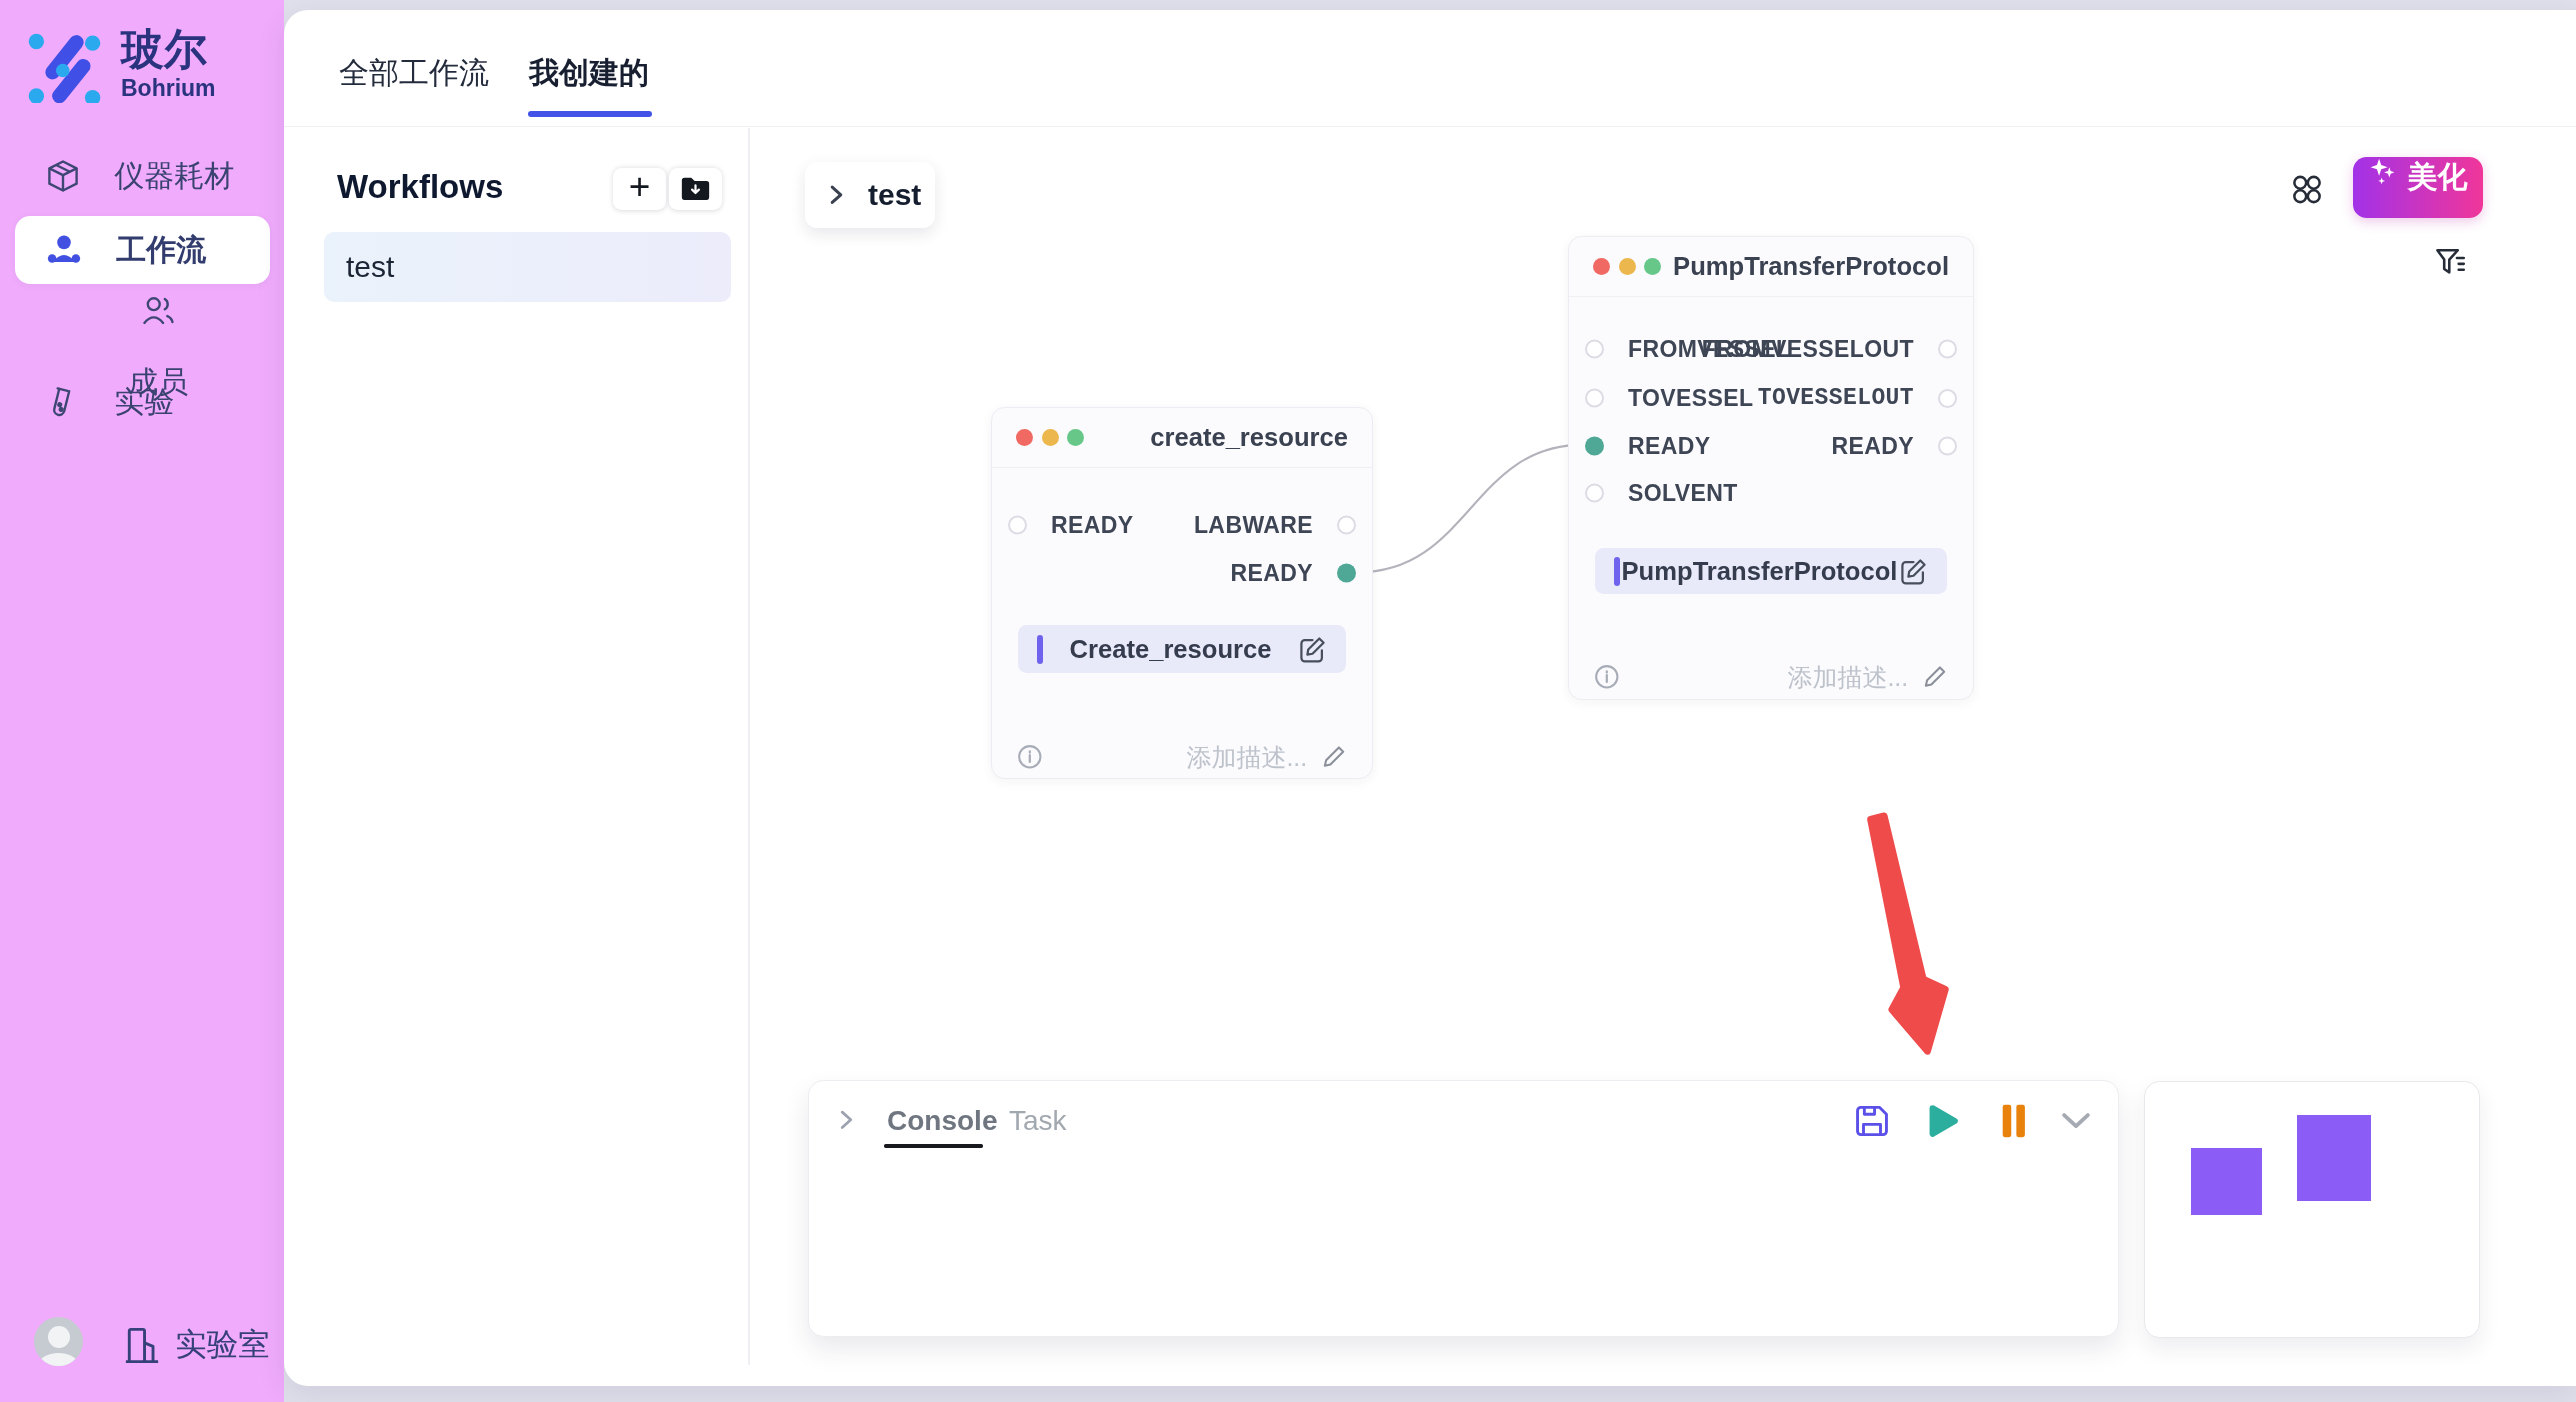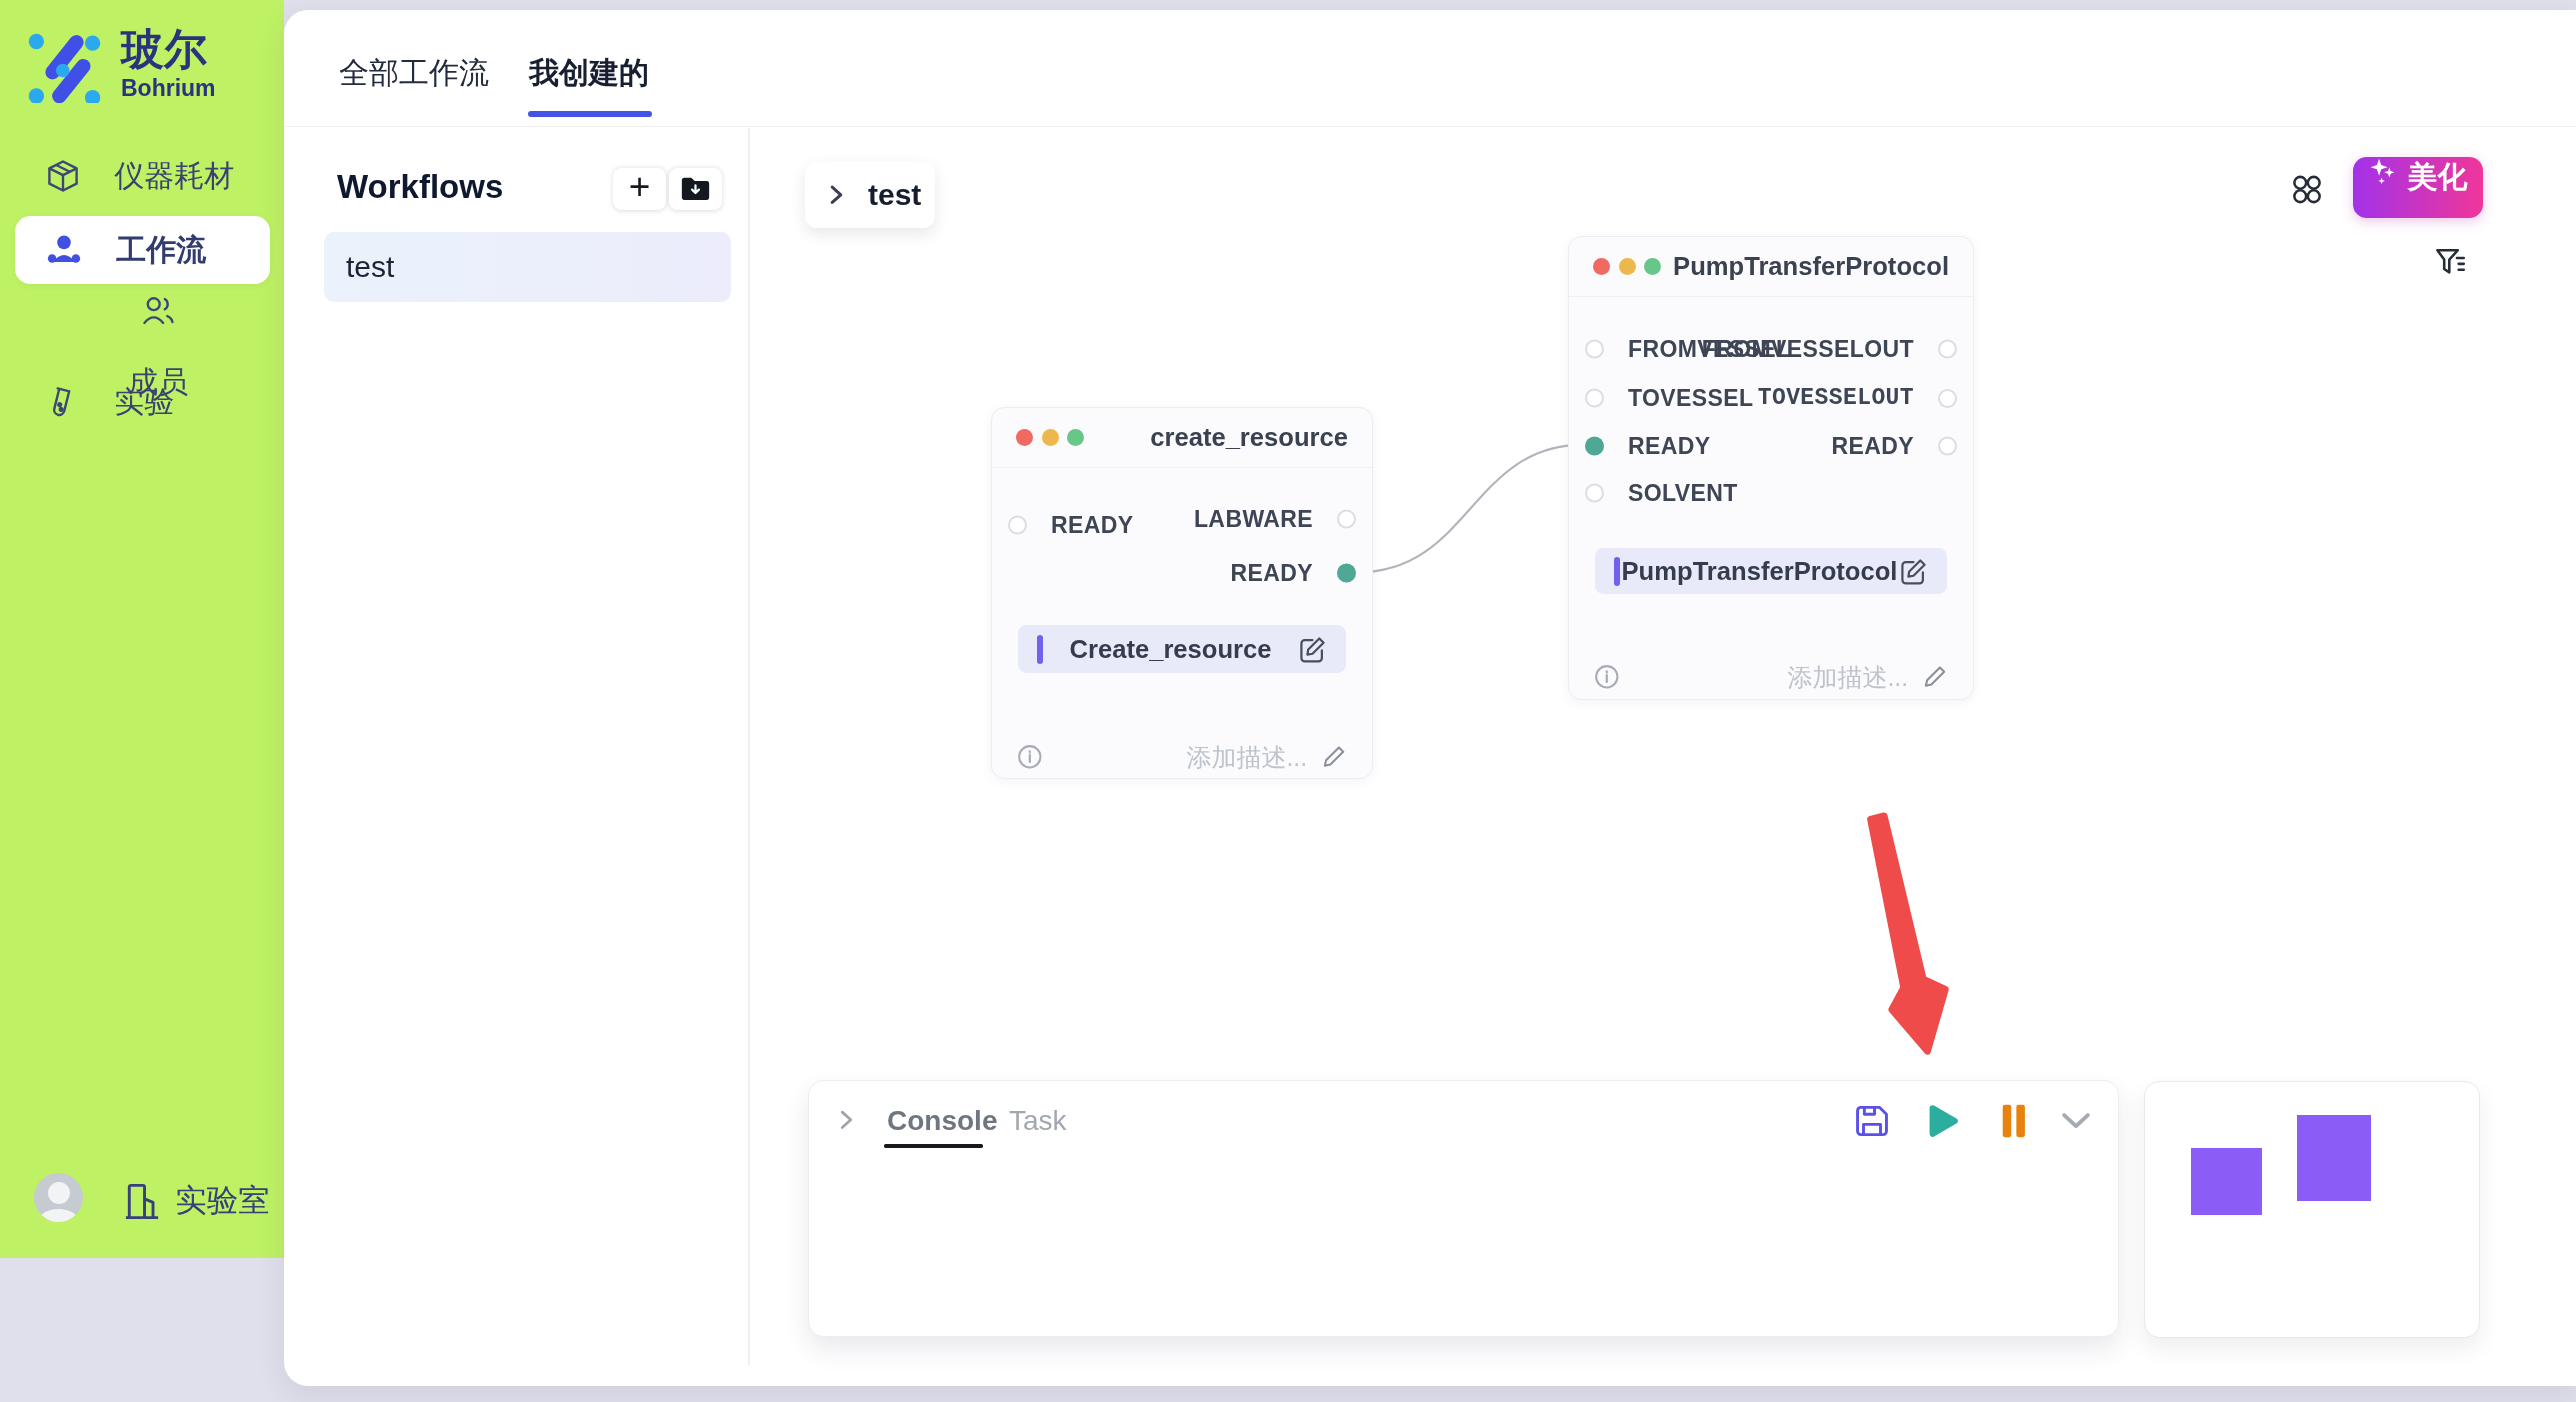--- a/index.html
+++ b/index.html
@@ -1,20 +1,20 @@
 <!DOCTYPE html>
 <html style="font-size:13.6px"><head>
 <meta charset="utf-8">
 <style>
   * { margin:0; padding:0; box-sizing:border-box; }
   html,body { width:2576px; height:1402px; }
   body { font-family:"Liberation Sans","DejaVu Sans",sans-serif; background:#E0E0EC; position:relative; overflow:hidden; }
 
   
-  .sidebar { position:absolute; left:0; top:0; width:284px; height:1258px; background:#bef264;text-decoration:underline; }
+  .sidebar { position:absolute; left:0; top:0; width:284px; height:1402px; background:#f0abfc;text-decoration:underline; }
   .logo-row { position:absolute; left:27px; top:25.6px; display:flex; align-items:flex-start; gap:19px; }
   .logo-text-title { font-size:43px; font-weight:700; color:#2A337E; line-height:1.1; }
   .logo-text-sub { font-size:23px; font-weight:700; color:#2A337E; margin-top:1.7px; }
   .side-item { position:absolute; left:15.3px; width:255px; height:66px; display:flex; align-items:center; gap:34px; padding-left:31px; border-radius:15.3px; color:#3A4270; font-size:30px; font-weight:500; cursor:pointer; }
   .side-item.active { background:#FFFFFF; height:68px; box-shadow:0 1.7px 6.8px rgba(60,60,110,0.06); font-weight:700; color:#333C6E; }
   .side-footer { position:absolute; left:34px; bottom:36px; display:flex; align-items:flex-end; gap:25.6px; }
   .avatar { width:49px; height:49px; border-radius:50%; background:#C6CAD1; position:relative; overflow:hidden; }
   .avatar .head { position:absolute; left:13.6px; top:9.4px; width:22px; height:22px; border-radius:50%; background:#F2F3F5; }
   .avatar .body { position:absolute; left:4.3px; top:36px; width:41px; height:25.6px; border-radius:50%; background:#F2F3F5; }
   .workspace-row { display:flex; align-items:center; gap:15.3px; margin-left:15.3px; }
@@ -233,21 +233,21 @@
     <div class="node-header" style="height:60px;">
       <span class="dot red"></span>
       <span class="dot yellow"></span>
       <span class="dot green"></span>
       <span class="node-title">create_resource</span>
     </div>
     <div class="port left" style="top:117px;">
       <span class="port-dot"></span>
       <span class="port-label">READY</span>
     </div>
-    <div class="port right" style="top:111px;margin-left:42px;">
+    <div class="port right" style="top:117px;margin-left:42px;">
       <span class="port-dot"></span>
       <span class="port-label">LABWARE</span>
     </div>
     <div class="port right" style="top:165px;">
       <span class="port-dot filled"></span>
       <span class="port-label">READY</span>
     </div>
     <div class="node-label-box" style="top:217px;">
       <span class="label-bar"></span>
       <span class="node-label-text">Create_resource</span>

